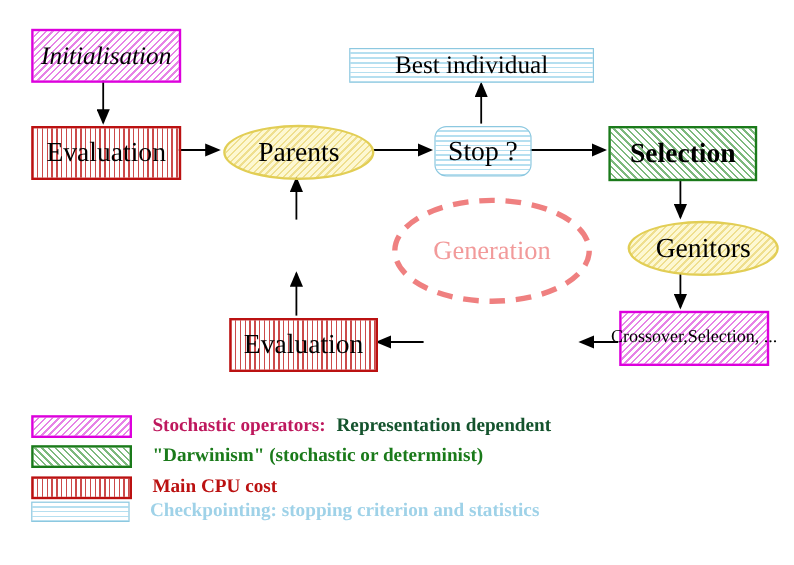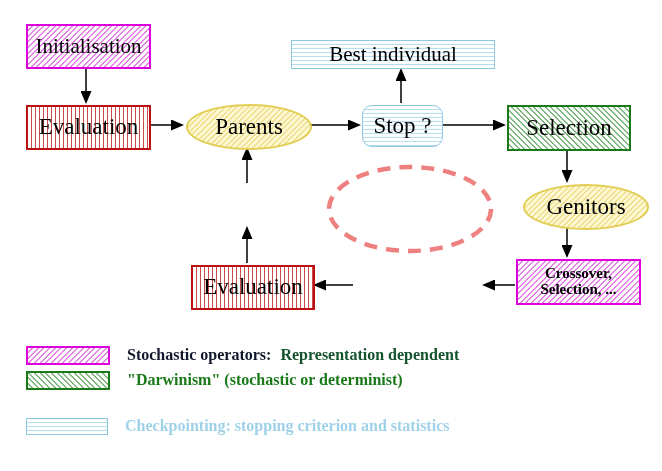--- a/index.html
+++ b/index.html
@@ -8,44 +8,44 @@
     font-family:"Liberation Serif","DejaVu Serif",serif;color:#000;overflow:hidden;
   }
   .overlay{position:absolute;left:0;top:0;width:662px;height:471px;pointer-events:none;}
   .node{
     position:absolute;display:flex;align-items:center;justify-content:center;
     text-align:center;line-height:1.05;white-space:nowrap;
   }
   
   .h-magenta{background:repeating-linear-gradient(135deg,#ffffff 0 2.6px,#e683e6 2.6px 4px);border:2px solid #dd00dd;}
   .h-red{background:repeating-linear-gradient(90deg,#ffffff 0 2.8px,#cc4a4a 2.8px 4px);border:2px solid #bb1111;}
-  .h-green{background:repeating-linear-gradient(45deg,#ffffff 0 2.6px,#7db97d 2.6px 4px);border:2px solid #1a7a1a;}
+  .h-green{background:repeating-linear-gradient(45deg,#ffffff 0 2.6px,#7db97d 2.6px 4px);border:2px solid #1a7a1a;font-weight:bold;}
   .h-cyan{background:repeating-linear-gradient(180deg,#ffffff 0 2.6px,#b5dff0 2.6px 4px);border:1px solid #8cc8e0;}
   .h-yellow{background:repeating-linear-gradient(135deg,#fdf8d2 0 2.6px,#efdf8e 2.6px 4px);border:2px solid #e2ce55;}
   .ellipse{border-radius:50%;}
   .rounded{border-radius:10px;justify-content:center;}
   
-  .n-init{left:26px;top:24px;width:121px;height:41px;font-size:21px;}
+  .n-init{left:26px;top:24px;width:121px;height:41px;font-size:21px;font-style:italic;}
   .n-eval1{left:26px;top:105px;width:121px;height:41px;font-size:23px;}
   .n-parents{left:186px;top:104px;width:122px;height:42px;font-size:23px;text-align:center;}
   .n-best{left:291px;top:40px;width:202px;height:27px;font-size:21px;}
   .n-stop{left:362px;top:105px;width:79px;height:40px;font-size:23px;}
   .n-selection{left:507px;top:105px;width:120px;height:42px;font-size:23px;}
   .n-replacement{left:186px;top:185px;width:121px;height:40px;font-size:17px;}
   .n-genitors{left:523px;top:184px;width:122px;height:42px;font-size:23px;}
   .n-eval2{left:191px;top:265px;width:120px;height:41px;font-size:23px;}
   .n-offspring{left:354px;top:264px;width:127px;height:42px;font-size:23px;}
-  .n-crossover{left:516px;top:259px;width:121px;height:42px;font-size:15px;flex-direction:column;font-weight:bold;}
+  .n-crossover{left:516px;top:259px;width:121px;height:42px;font-size:15px;flex-direction:row;}
   .n-generation{left:327px;top:186px;width:166px;height:46px;font-size:22px;color:#f29a9a;background:none;border:none;}
   
   .legend-row{position:absolute;left:26px;display:flex;align-items:center;height:16px;}
   .swatch{width:80px;height:15px;flex:0 0 80px;}
   .legend-label{margin-left:17px;font-size:16px;font-weight:bold;white-space:nowrap;}
   .lr-1{top:347px;}.lr-2{top:372px;}.lr-3{top:398px;}.lr-4{top:418px;}
-  .t-magenta{color:#0f172a;}
+  .t-magenta{color:#be185d;}
   .t-yellow{color:#14532d;margin-left:9px;}
   .t-green{color:#1a7a1a;}
   .t-red{color:#bb1111;}
   .t-cyan{color:#9fd2e8;}
 </style>
 </head>
 <body>
 
 <div class="canvas">
 
@@ -87,20 +87,23 @@
 
   <div class="node n-stop h-cyan rounded">
     <span>Stop ?</span>
   </div>
 
   <div class="node n-selection h-green">
     <span>Selection</span>
   </div>
 
 
+  <div class="node n-generation">
+    <span>Generation</span>
+  </div>
 
   <div class="node n-genitors h-yellow ellipse">
     <span>Genitors</span>
   </div>
 
   <div class="node n-eval2 h-red">
     <span>Evaluation</span>
   </div>
 
 
@@ -113,19 +116,23 @@
     <div class="swatch h-magenta"></div>
     <span class="legend-label t-magenta">Stochastic operators:</span>
     <span class="legend-label t-yellow">Representation dependent</span>
   </div>
 
   <div class="legend-row lr-2">
     <div class="swatch h-green"></div>
     <span class="legend-label t-green">"Darwinism" (stochastic or determinist)</span>
   </div>
 
+  <div class="legend-row lr-3">
+    <div class="swatch h-red"></div>
+    <span class="legend-label t-red">Main CPU cost</span>
+  </div>
 
   <div class="legend-row lr-4">
     <div class="swatch h-cyan"></div>
     <span class="legend-label t-cyan">Checkpointing: stopping criterion and statistics</span>
   </div>
 
 </div>
 
 </body></html>

